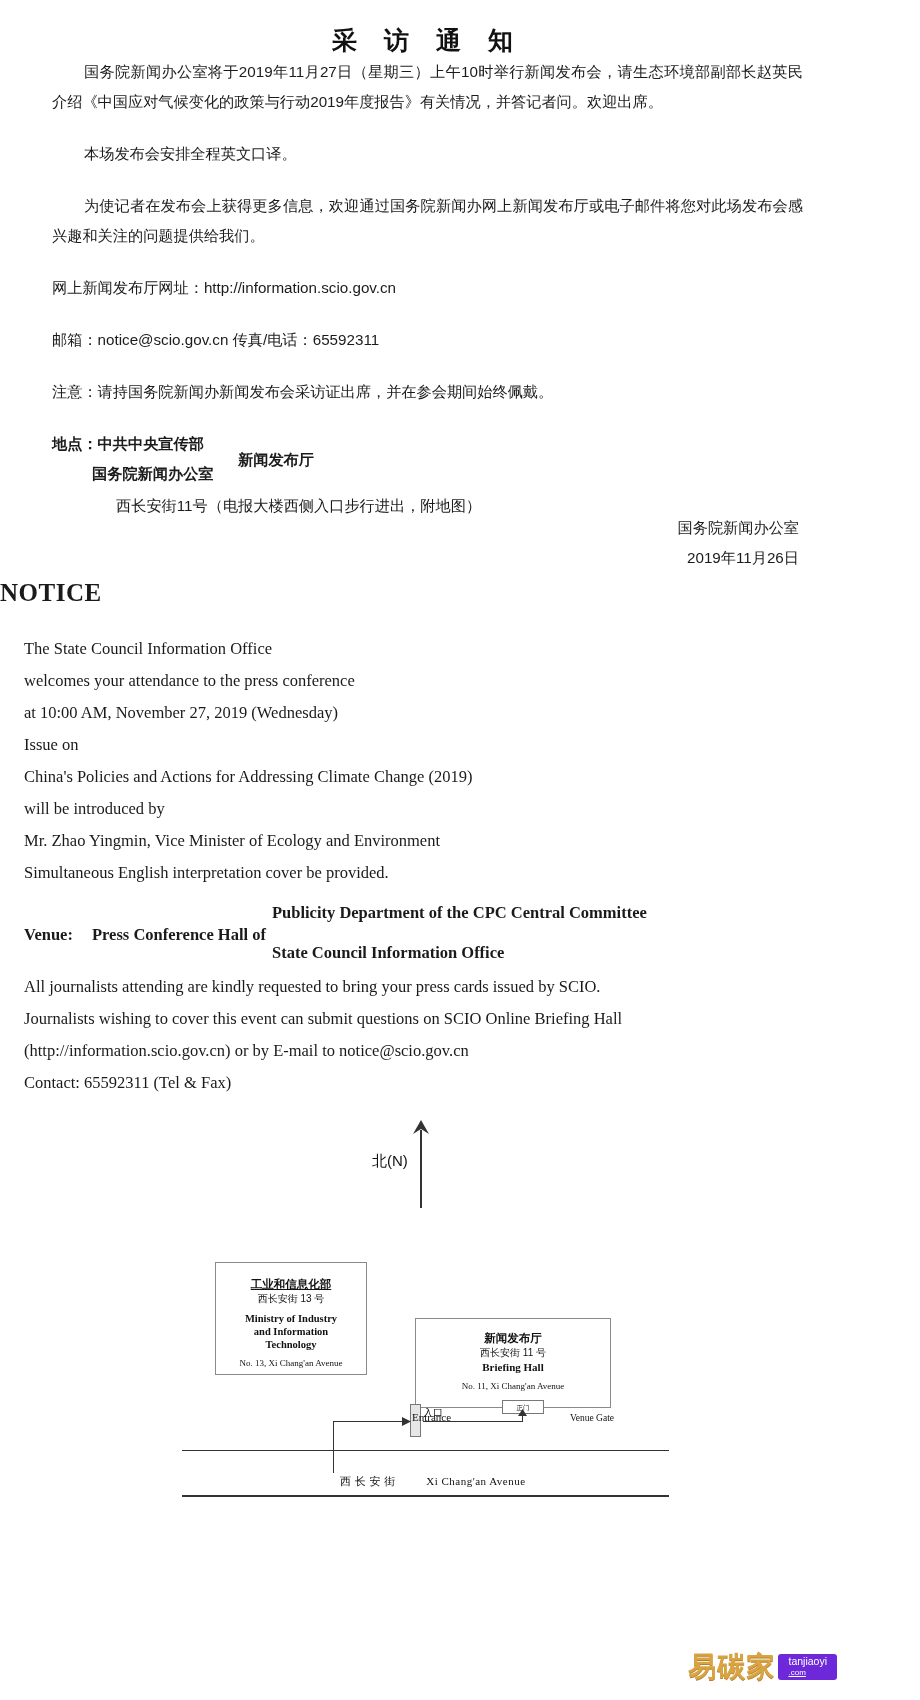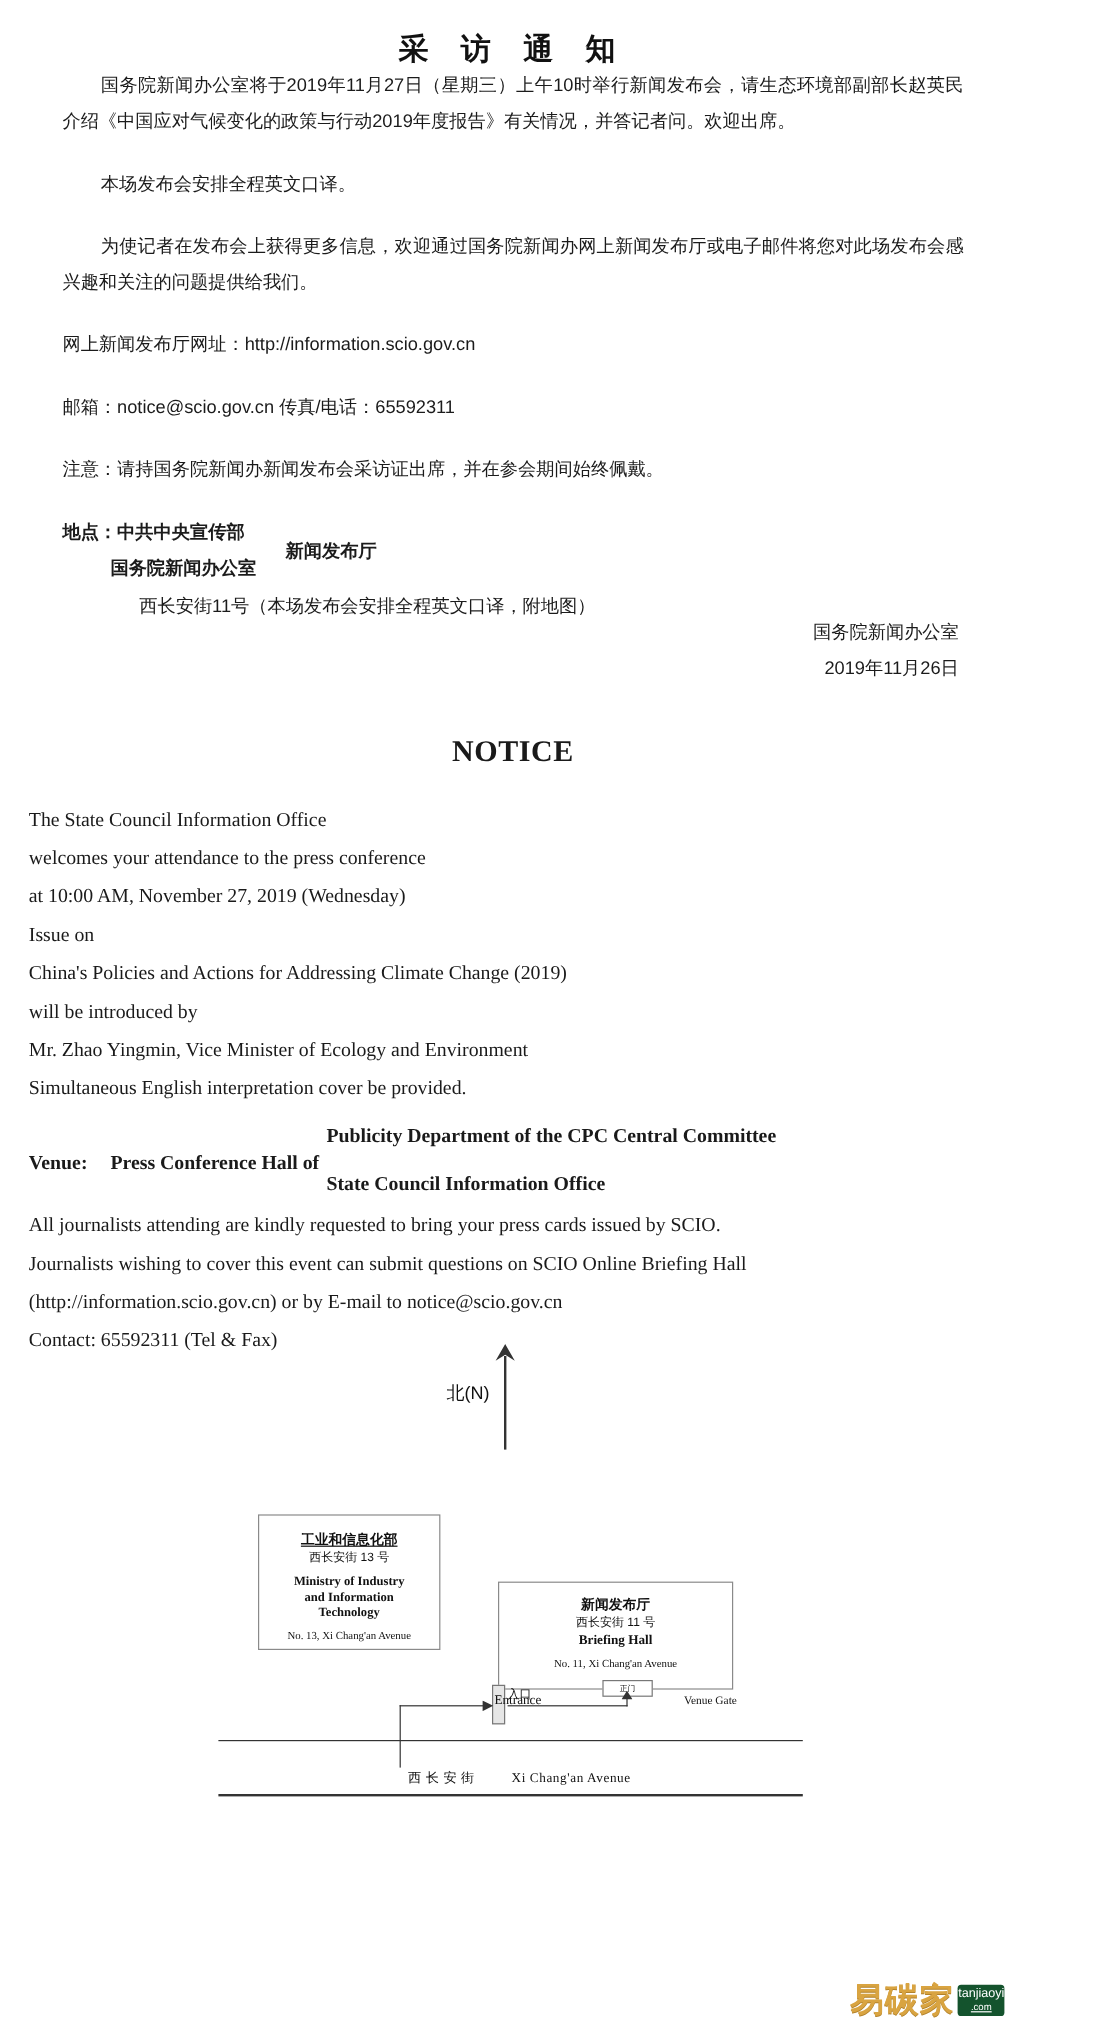--- a/index.html
+++ b/index.html
@@ -87,24 +87,23 @@
     line-height: 30px;
     color: #1b1b1b;
   }
 
   
   .en {
     font-family: "Liberation Serif", "DejaVu Serif", serif;
     color: #1a1a1a;
   }
   .en-title {
-    text-align: center;
     font-size: 25px;
     font-weight: bold;
-    margin: 40px 0 26px 0;
+    margin: 6px 0 26px 0;
     letter-spacing: 0.5px;
   }
   .en-body {
     padding: 0 24px;
     font-size: 16.5px;
     line-height: 32px;
   }
   .en-line {
     margin: 0;
   }
@@ -282,28 +281,27 @@
   }
   .wm-ch {
     font-family: "Liberation Sans", "DejaVu Sans", sans-serif;
     font-weight: bold;
     font-size: 28px;
     color: #d9a441;
     letter-spacing: 1px;
     text-shadow: 0 1px 0 #b2822c;
   }
   .wm-tag {
-    background: #14532d;
+    background: #6d28d9;
     color: #fff;
     font-family: "Liberation Sans", "DejaVu Sans", sans-serif;
     font-size: 10.5px;
-    padding: 2px 0;
+    padding: 2px 10px;
     border-radius: 3px;
     line-height: 11px;
-    text-align: center;
   }
   .wm-tag .dotcom {
     display: block;
     font-size: 8px;
     text-decoration: underline;
   }
 </style>
 </head>
 <body>
 
@@ -316,21 +314,21 @@
     <p class="cn-para">本场发布会安排全程英文口译。</p>
     <p class="cn-para">为使记者在发布会上获得更多信息，欢迎通过国务院新闻办网上新闻发布厅或电子邮件将您对此场发布会感兴趣和关注的问题提供给我们。</p>
     <p class="cn-line">网上新闻发布厅网址：http://information.scio.gov.cn</p>
     <p class="cn-line">邮箱：notice@scio.gov.cn 传真/电话：65592311</p>
     <p class="cn-line">注意：请持国务院新闻办新闻发布会采访证出席，并在参会期间始终佩戴。</p>
 
     <div class="venue-block">
       <span class="venue-label">地点：中共中央宣传部</span>
       <span class="venue-org2">国务院新闻办公室</span>
       <span class="venue-hall">新闻发布厅</span>
-      <span class="venue-addr">西长安街11号（本场发布会安排全程英文口译，附地图）</span>
+      <span class="venue-addr">西长安街11号（电报大楼西侧入口步行进出，附地图）</span>
     </div>
   </div>
 
   <div class="cn-signature">
     <div>国务院新闻办公室</div>
     <div>2019年11月26日</div>
   </div>
 
   <div class="en">
     <div class="en-title">NOTICE</div>

